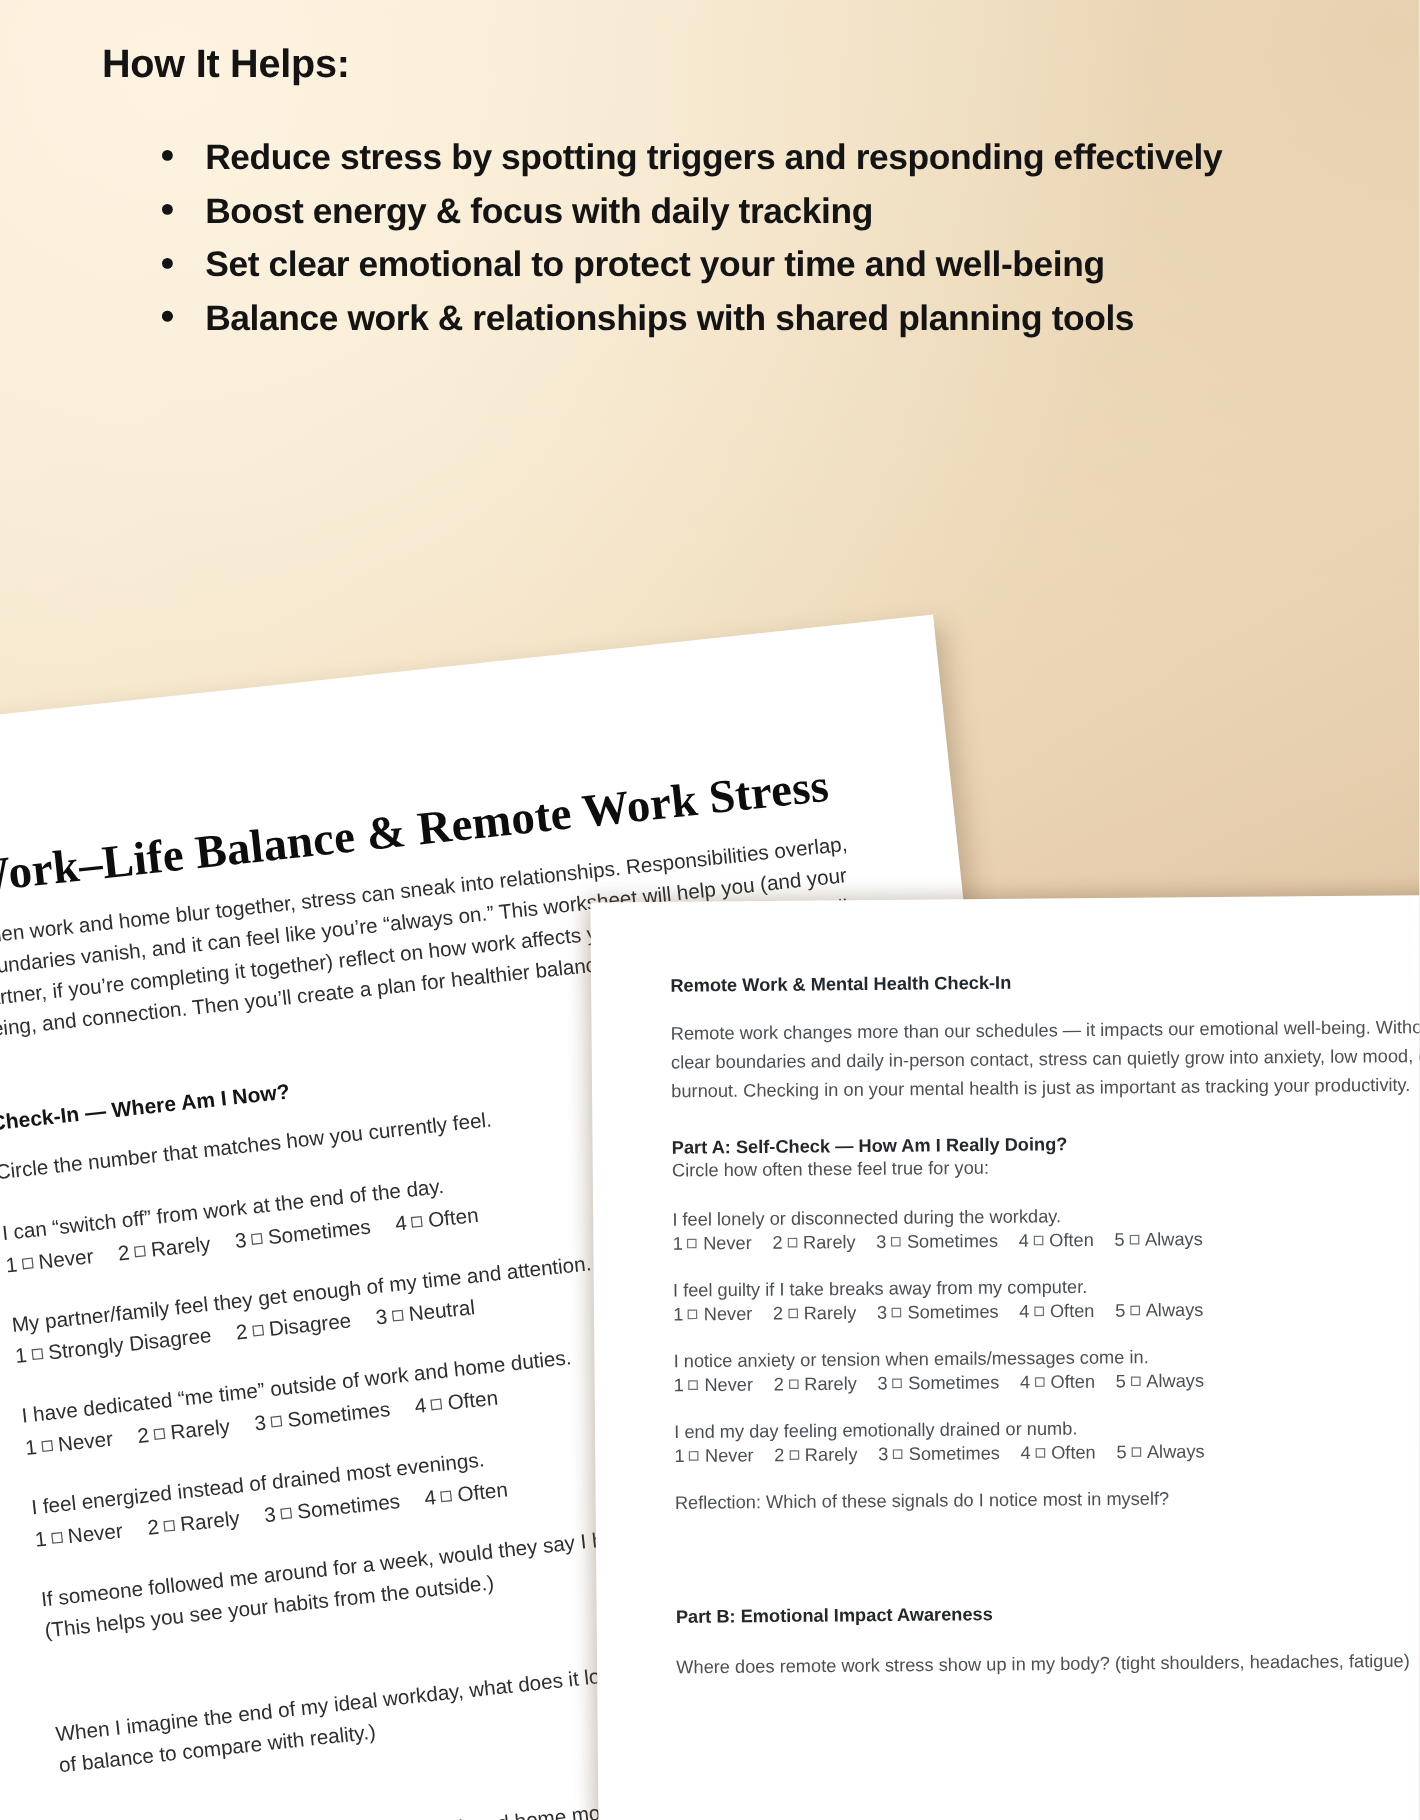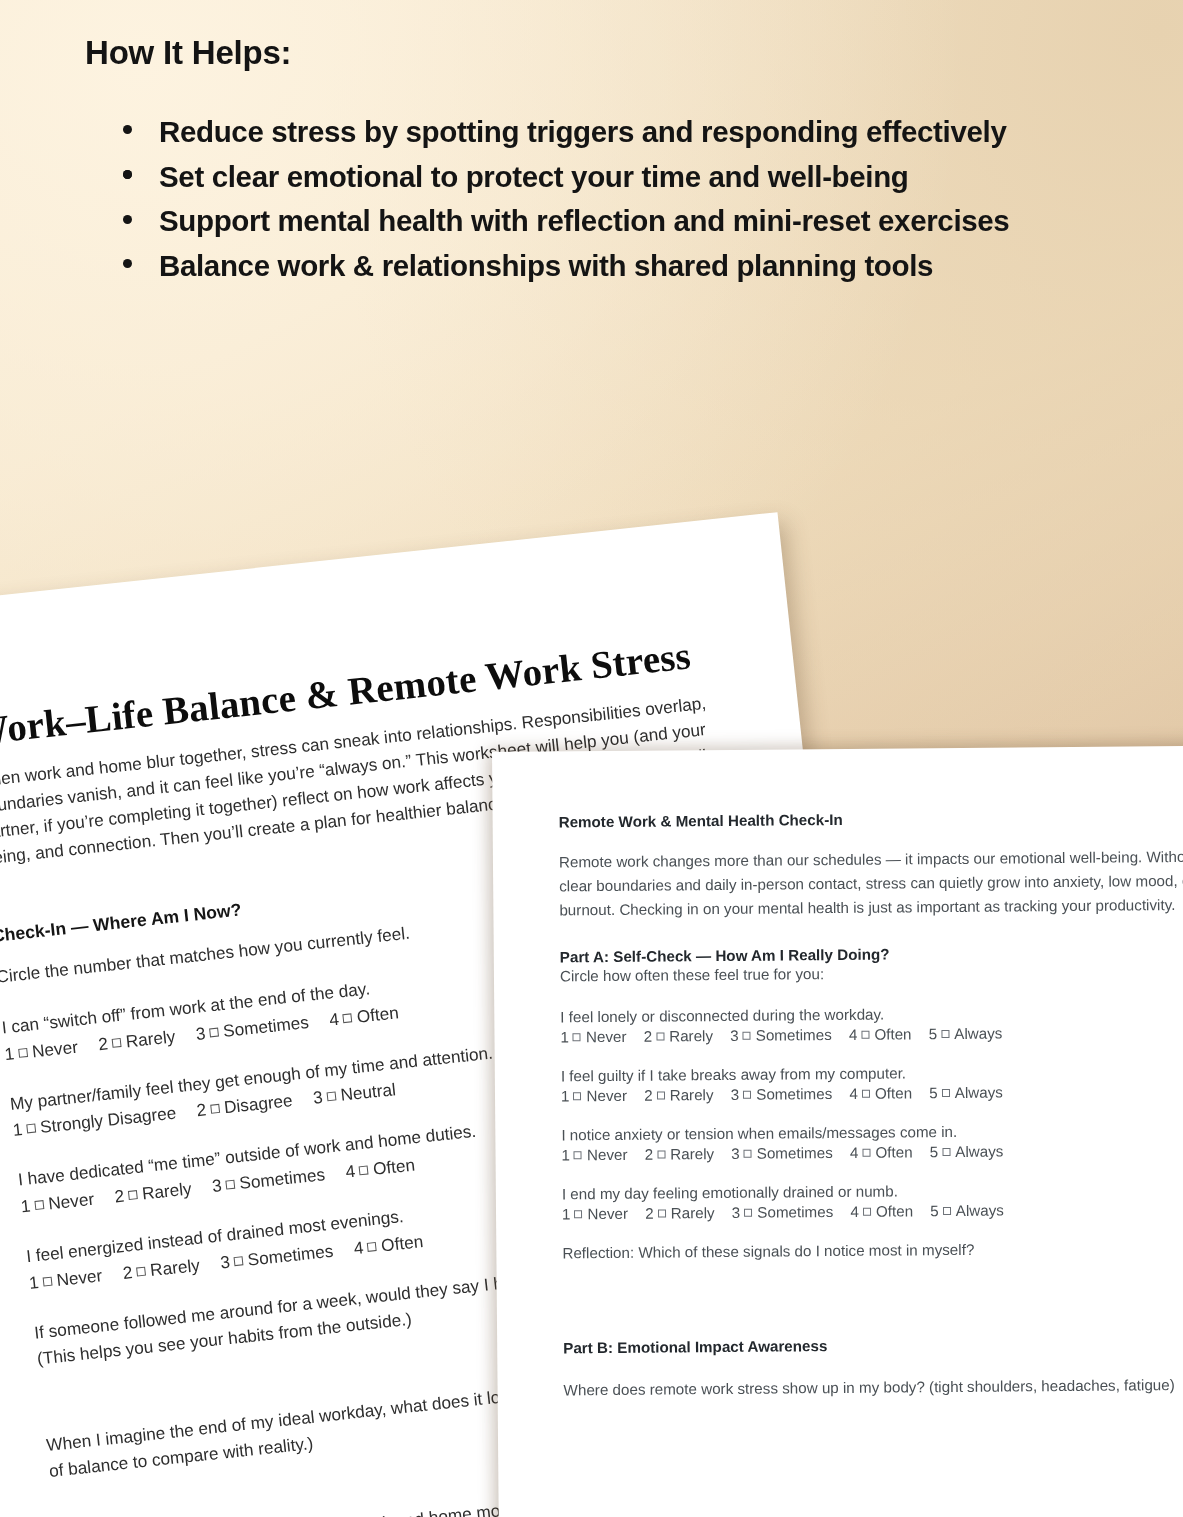--- a/index.html
+++ b/index.html
@@ -37,21 +37,21 @@
   .promo-title {
     font-size: 33px;
     font-weight: 700;
     color: #141414;
     letter-spacing: -0.2px;
     margin: 0 0 38px 0;
     line-height: 1.15;
   }
   .promo-list {
     list-style: none;
-    margin: 4px;
+    margin: 16px;
     padding: 0 0 0 32px;
   }
   .promo-item {
     position: relative;
     font-size: 29.5px;
     font-weight: 700;
     color: #141414;
     line-height: 1.48;
     letter-spacing: -0.35px;
     padding-left: 38px;
@@ -215,28 +215,28 @@
 
   <section class="promo">
     <h1 class="promo-title">How It Helps:</h1>
     <ul class="promo-list">
       <li class="promo-item">
         <span class="bullet"></span>
         <span>Reduce stress by spotting triggers and responding effectively</span>
       </li>
       <li class="promo-item">
         <span class="bullet"></span>
+        <span>Boost energy &amp; focus with daily tracking</span>
       </li>
       <li class="promo-item">
         <span class="bullet"></span>
         <span>Set clear emotional to protect your time and well-being</span>
       </li>
       <li class="promo-item">
         <span class="bullet"></span>
-        <span>Support mental health with reflection and mini-reset exercises</span>
       </li>
       <li class="promo-item">
         <span class="bullet"></span>
         <span>Balance work &amp; relationships with shared planning tools</span>
       </li>
     </ul>
   </section>
 
   <div class="sheet" id="sheet-left">
     <div class="inner">

